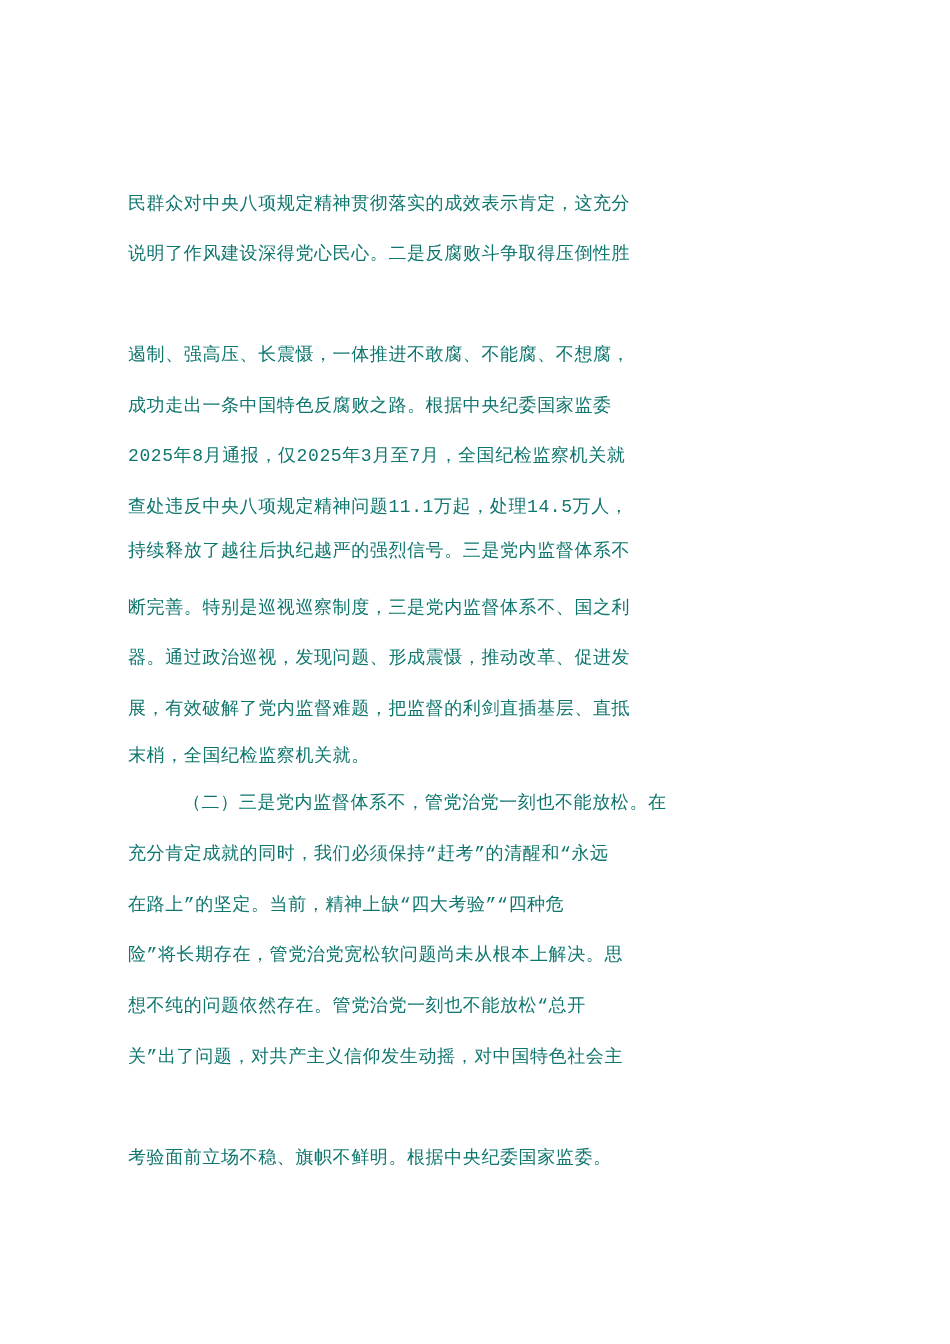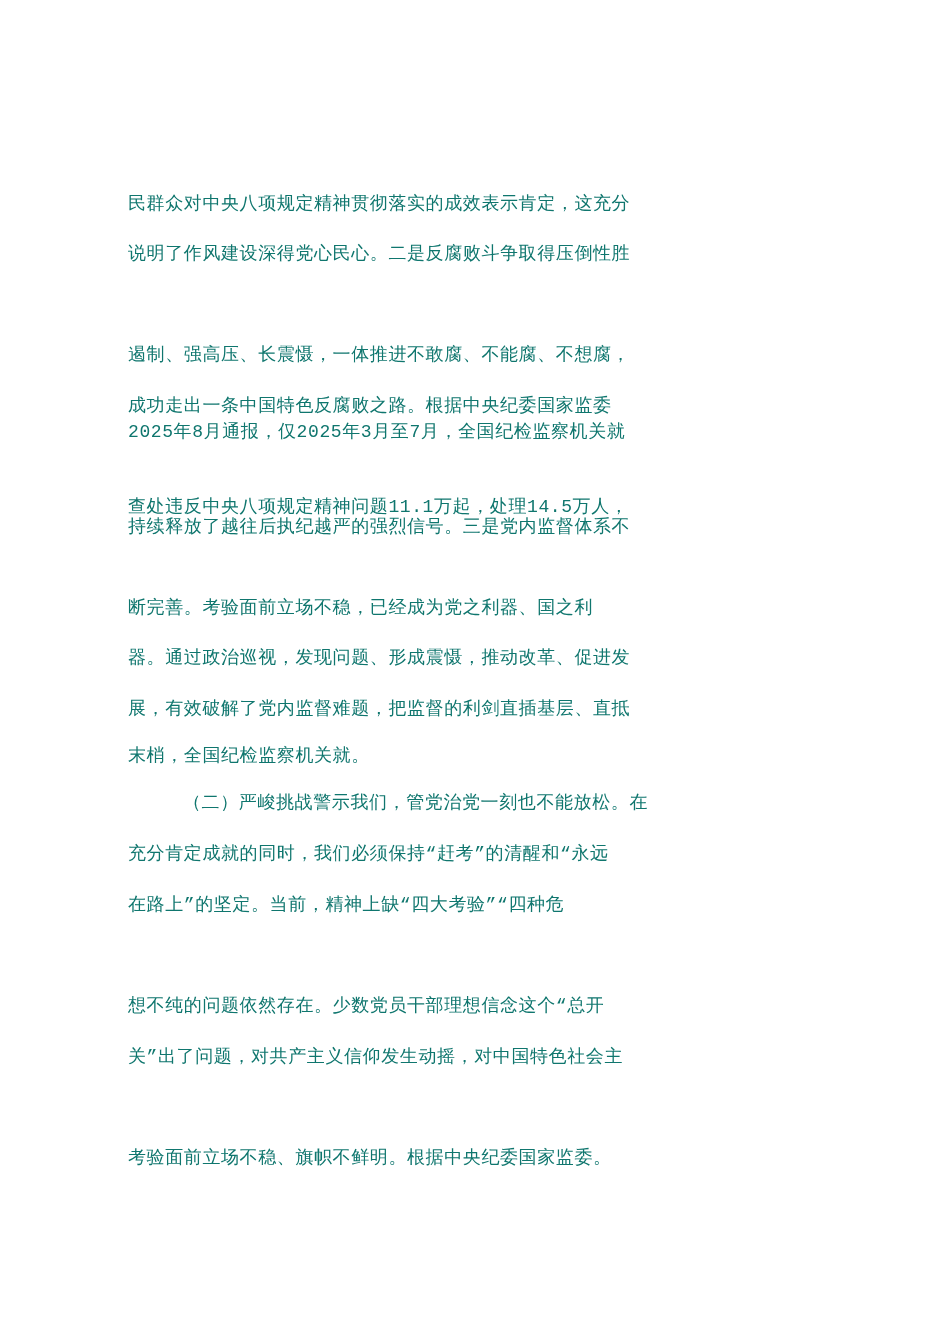--- a/index.html
+++ b/index.html
@@ -20,26 +20,27 @@
   .line.indent { left: 183px; }
 </style>
 </head>
 <body>
 
 <div class="page">
   <div class="line" style="top:184px">民群众对中央八项规定精神贯彻落实的成效表示肯定，这充分</div>
   <div class="line" style="top:234px">说明了作风建设深得党心民心。二是反腐败斗争取得压倒性胜</div>
   <div class="line" style="top:386px">成功走出一条中国特色反腐败之路。根据中央纪委国家监委</div>
   <div class="line" style="top:335px">遏制、强高压、长震慑，一体推进不敢腐、不能腐、不想腐，</div>
-  <div class="line" style="top:412px">2025年8月通报，仅2025年3月至7月，全国纪检监察机关就</div>
+  <div class="line" style="top:436px">2025年8月通报，仅2025年3月至7月，全国纪检监察机关就</div>
   <div class="line" style="top:487px">查处违反中央八项规定精神问题11.1万起，处理14.5万人，</div>
-  <div class="line" style="top:507px">持续释放了越往后执纪越严的强烈信号。三是党内监督体系不</div>
-  <div class="line" style="top:588px">断完善。考验面前立场不稳，已经成为党之利器、国之利</div>
+  <div class="line" style="top:531px">持续释放了越往后执纪越严的强烈信号。三是党内监督体系不</div>
+  <div class="line" style="top:588px">断完善。特别是巡视巡察制度，三是党内监督体系不、国之利</div>
   <div class="line" style="top:638px">器。通过政治巡视，发现问题、形成震慑，推动改革、促进发</div>
   <div class="line" style="top:689px">展，有效破解了党内监督难题，把监督的利剑直插基层、直抵</div>
   <div class="line" style="top:736px">末梢，全国纪检监察机关就。</div>
-  <div class="line indent" style="top:783px">（二）严峻挑战警示我们，管党治党一刻也不能放松。在</div>
+  <div class="line indent" style="top:783px">（二）三是党内监督体系不，管党治党一刻也不能放松。在</div>
   <div class="line" style="top:834px">充分肯定成就的同时，我们必须保持“赶考”的清醒和“永远</div>
   <div class="line" style="top:885px">在路上”的坚定。当前，精神上缺“四大考验”“四种危</div>
-  <div class="line" style="top:986px">想不纯的问题依然存在。少数党员干部理想信念这个“总开</div>
+  <div class="line" style="top:935px">险”将长期存在，管党治党宽松软问题尚未从根本上解决。思</div>
+  <div class="line" style="top:986px">想不纯的问题依然存在。管党治党一刻也不能放松“总开</div>
   <div class="line" style="top:1037px">关”出了问题，对共产主义信仰发生动摇，对中国特色社会主</div>
   <div class="line" style="top:1138px">考验面前立场不稳、旗帜不鲜明。根据中央纪委国家监委。</div>
 </div>
 
 </body></html>

